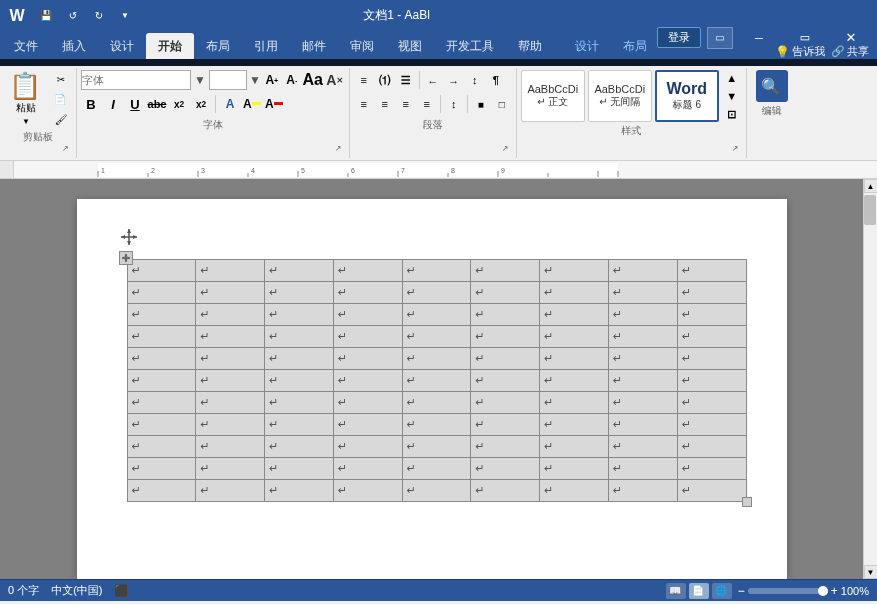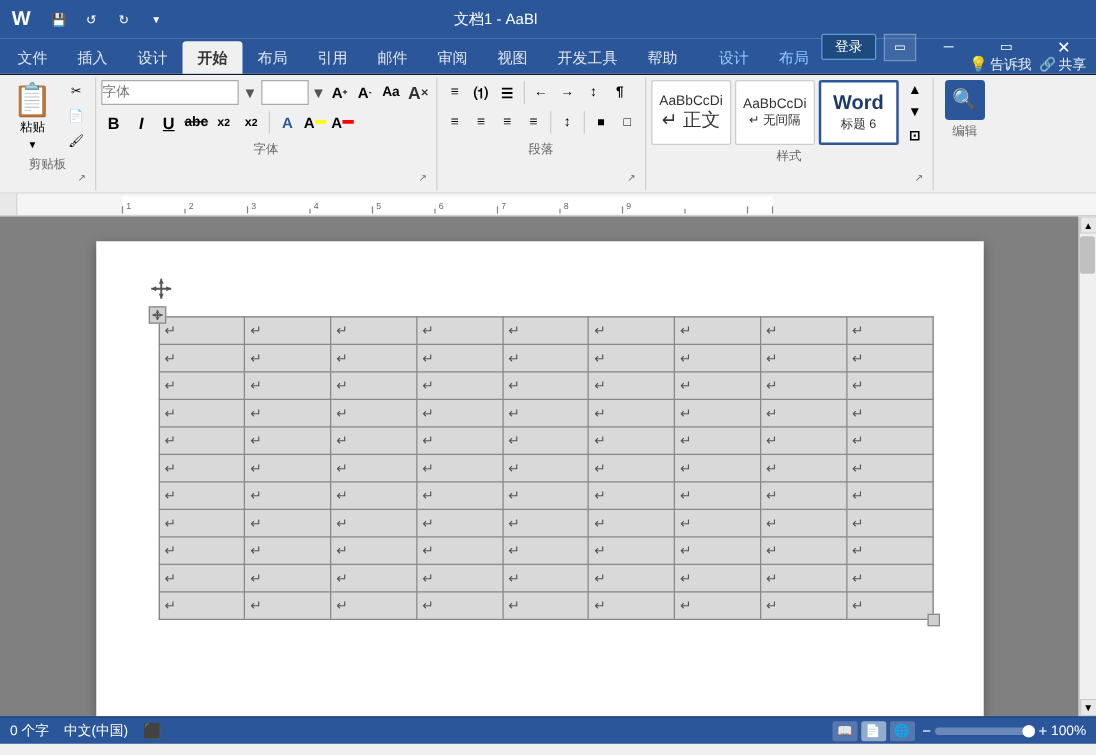--- a/index.html
+++ b/index.html
@@ -28,22 +28,21 @@
       width: 40px; height: 24px;
       background: transparent;
       border: none; color: white;
       font-size: 11px; cursor: pointer;
       display: flex; align-items: center; justify-content: center;
     }
 
     
     #ribbon {
       background: #2b579a;
-      border-bottom: 1px solid #0f172a;
-      font-family: Liberation Mono, monospace;
+      border-bottom: 7px solid #0f172a;
     }
 
     
     #tab-bar {
       display: flex;
       align-items: flex-end;
       height: 28px;
       background: #2b579a;
       padding-left: 2px;
     }
@@ -334,21 +333,21 @@
 
   <div class="toolbar-group" style="min-width:190px;padding-bottom:14px;">
     <div style="display:flex;flex-direction:column;gap:2px;width:100%;">
       <div class="font-row">
         <input class="font-select" value="" placeholder="字体" style="width: 110px; height: 20px; font-size: 11px; border: 1px solid rgb(171, 171, 171);">
         <span style="font-size:12px;color:#555;margin:0 1px;">▼</span>
         <input class="font-size-select" value="" style="width: 38px; height: 20px; font-size: 11px; border: 1px solid rgb(171, 171, 171);">
         <span style="font-size:12px;color:#555;">▼</span>
         <div class="icon-btn" style="width:18px;height:20px;font-size:12px;">A<sup style="font-size:7px;">+</sup></div>
         <div class="icon-btn" style="width:18px;height:20px;font-size:12px;">A<sub style="font-size:7px;">-</sub></div>
-        <div class="icon-btn" style="font-size:11px;">Aa</div>
+        <div class="icon-btn" style="font-size:16px;">Aa</div>
         <div class="icon-btn" style="font-size:14px;color:#333;">A<span style="font-size:8px;vertical-align:super;">✕</span></div>
       </div>
       <div class="font-row">
         <div class="icon-btn" style="font-weight:bold;font-size:13px;">B</div>
         <div class="icon-btn" style="font-style:italic;font-size:13px;">I</div>
         <div class="icon-btn" style="text-decoration:underline;font-size:13px;">U</div>
         <div class="icon-btn" style="text-decoration:line-through;font-size:11px;">abc</div>
         <div class="icon-btn" style="font-size:10px;">x<sub>2</sub></div>
         <div class="icon-btn" style="font-size:10px;">x<sup>2</sup></div>
         <div style="width:1px;height:18px;background:#ccc;margin:0 2px;"></div>
@@ -392,21 +391,21 @@
       </div>
     </div>
     <div class="group-label">段落</div>
     <div class="group-expand">↗</div>
   </div>
 
   <div class="toolbar-group" style="min-width:220px;padding-bottom:14px;">
     <div style="display:flex;align-items:center;gap:3px;width:100%;">
       <div style="background:white;border:1px solid #ccc;width:64px;height:52px;display:flex;flex-direction:column;align-items:center;justify-content:center;cursor:pointer;border-radius:2px;">
         <div style="font-size:11px;color:#333;">AaBbCcDi</div>
-        <div style="font-size:15px;color:#333;">↵ 正文</div>
+        <div style="font-size:10px;color:#333;">↵ 正文</div>
       </div>
       <div style="background:white;border:1px solid #ccc;width:64px;height:52px;display:flex;flex-direction:column;align-items:center;justify-content:center;cursor:pointer;border-radius:2px;">
         <div style="font-size:11px;color:#333;">AaBbCcDi</div>
         <div style="font-size:10px;color:#333;">↵ 无间隔</div>
       </div>
       <div style="background:white;border:2px solid #2b579a;width:64px;height:52px;display:flex;flex-direction:column;align-items:center;justify-content:center;cursor:pointer;border-radius:2px;">
         <div style="font-size:16px;font-weight:bold;color:#1e3a6a;">Word</div>
         <div style="font-size:10px;color:#333;">标题 6</div>
       </div>
       <div style="display:flex;flex-direction:column;gap:2px;">

